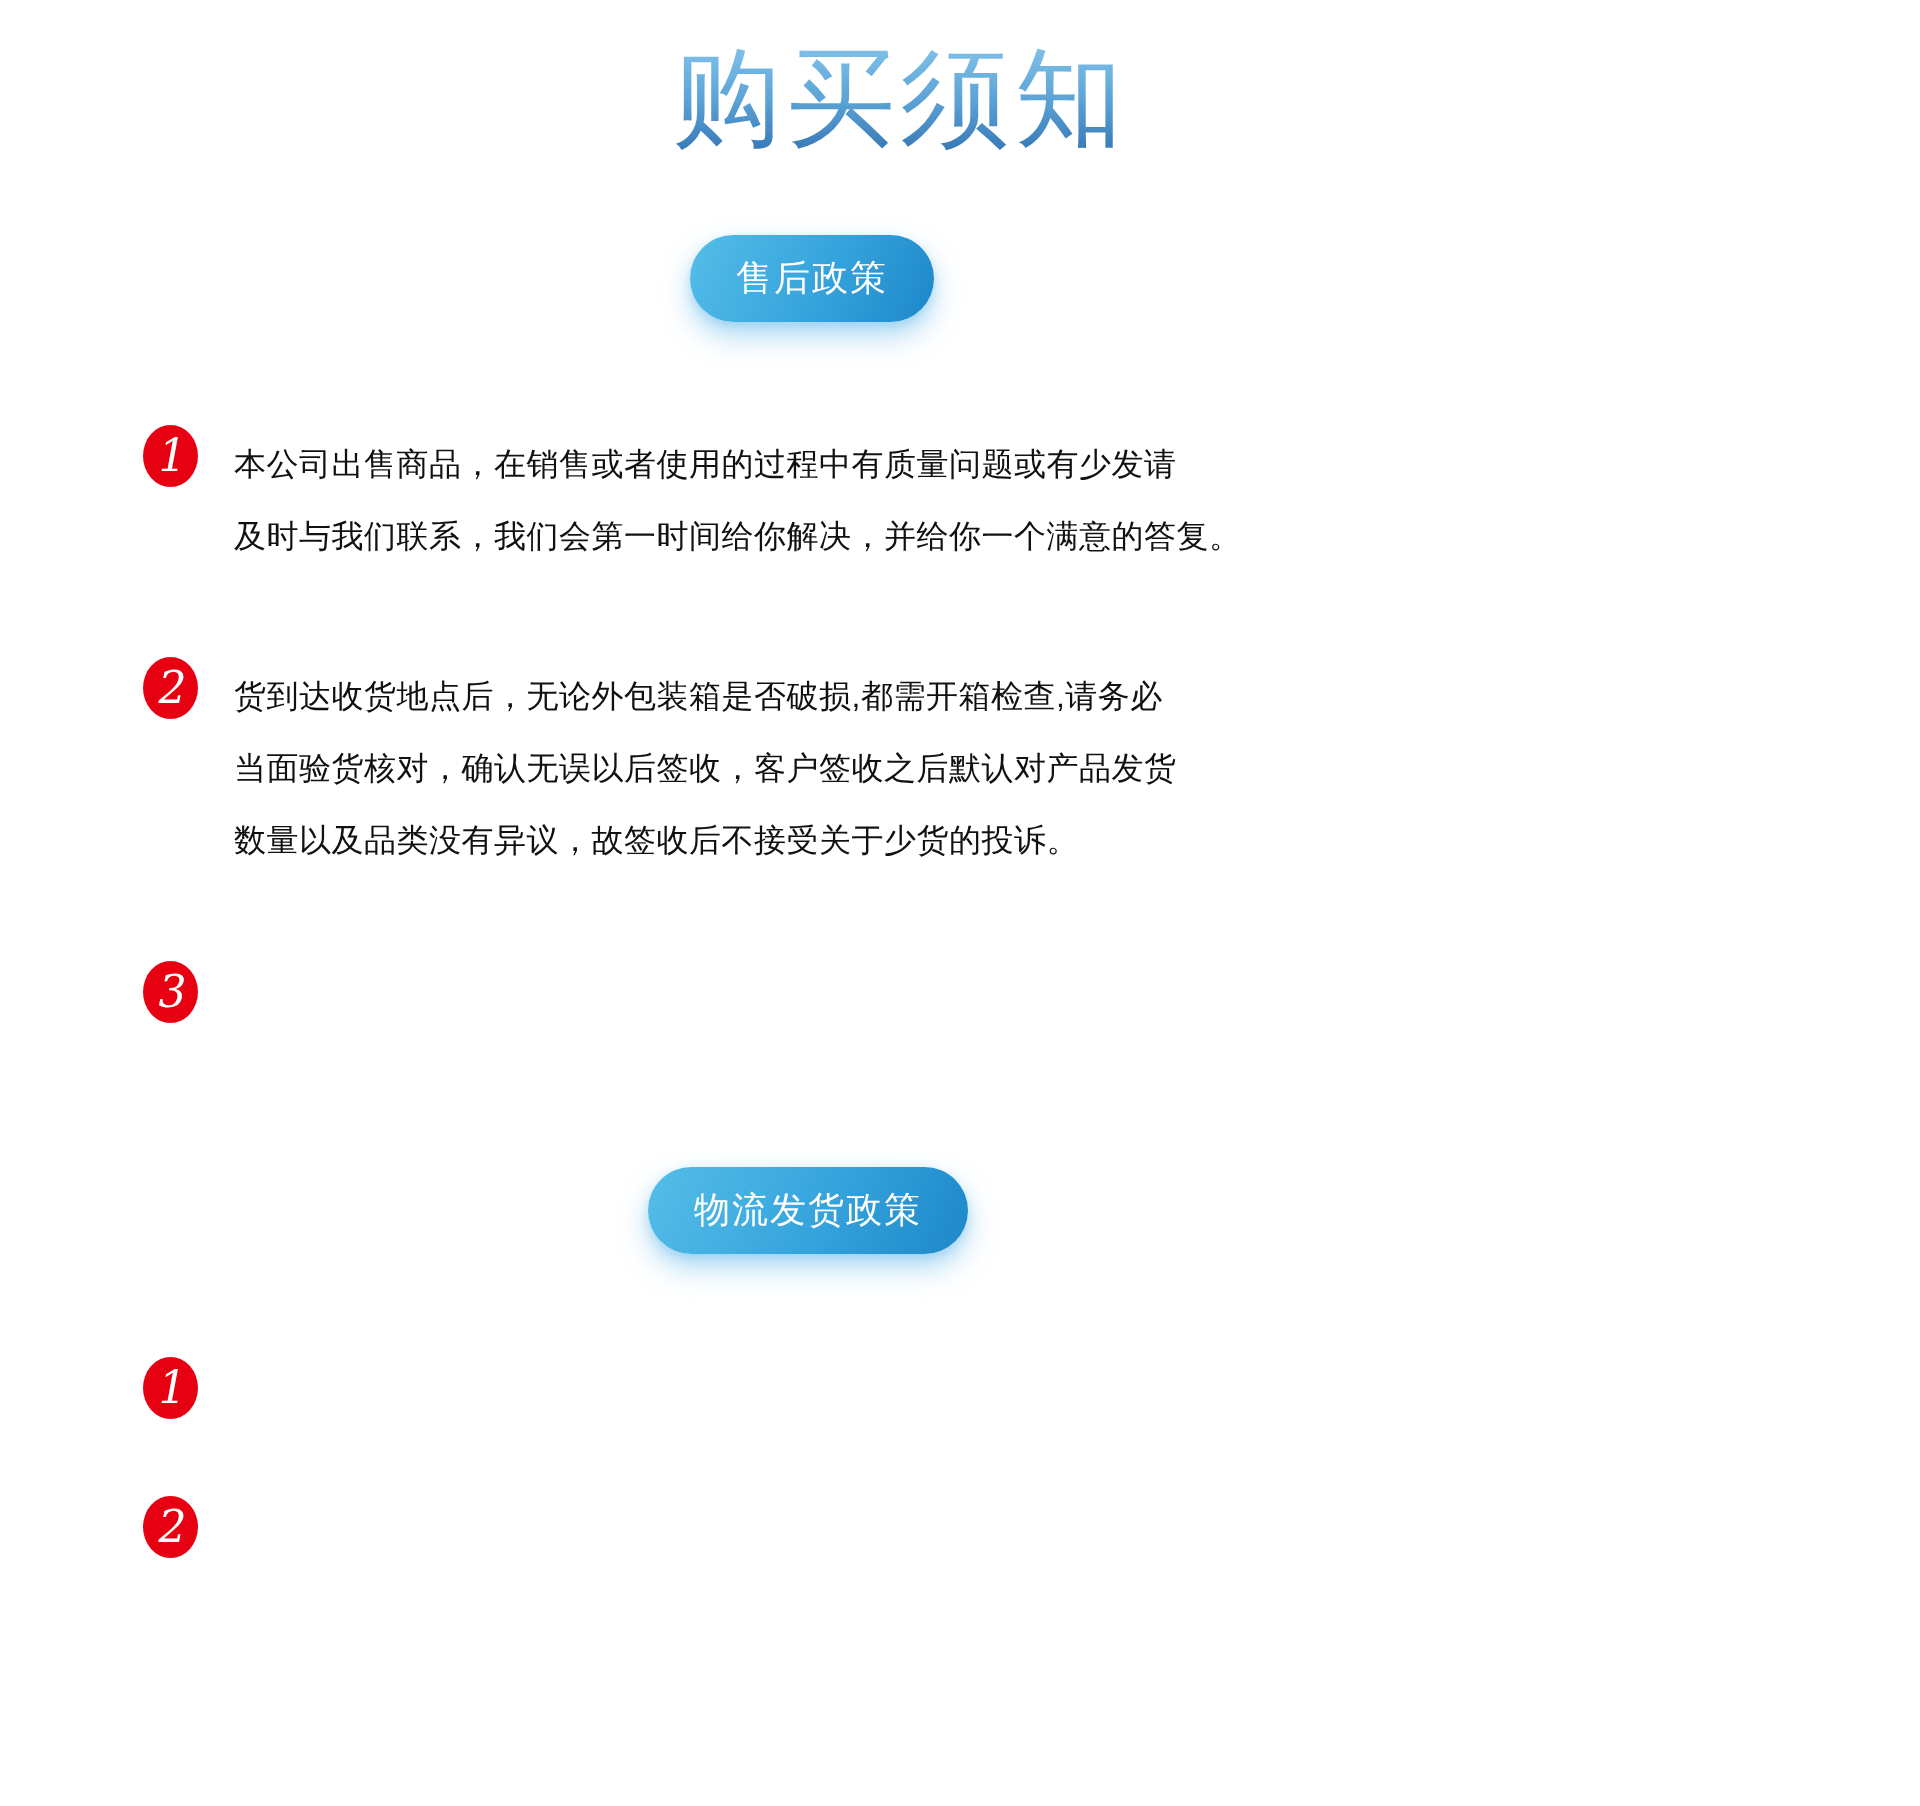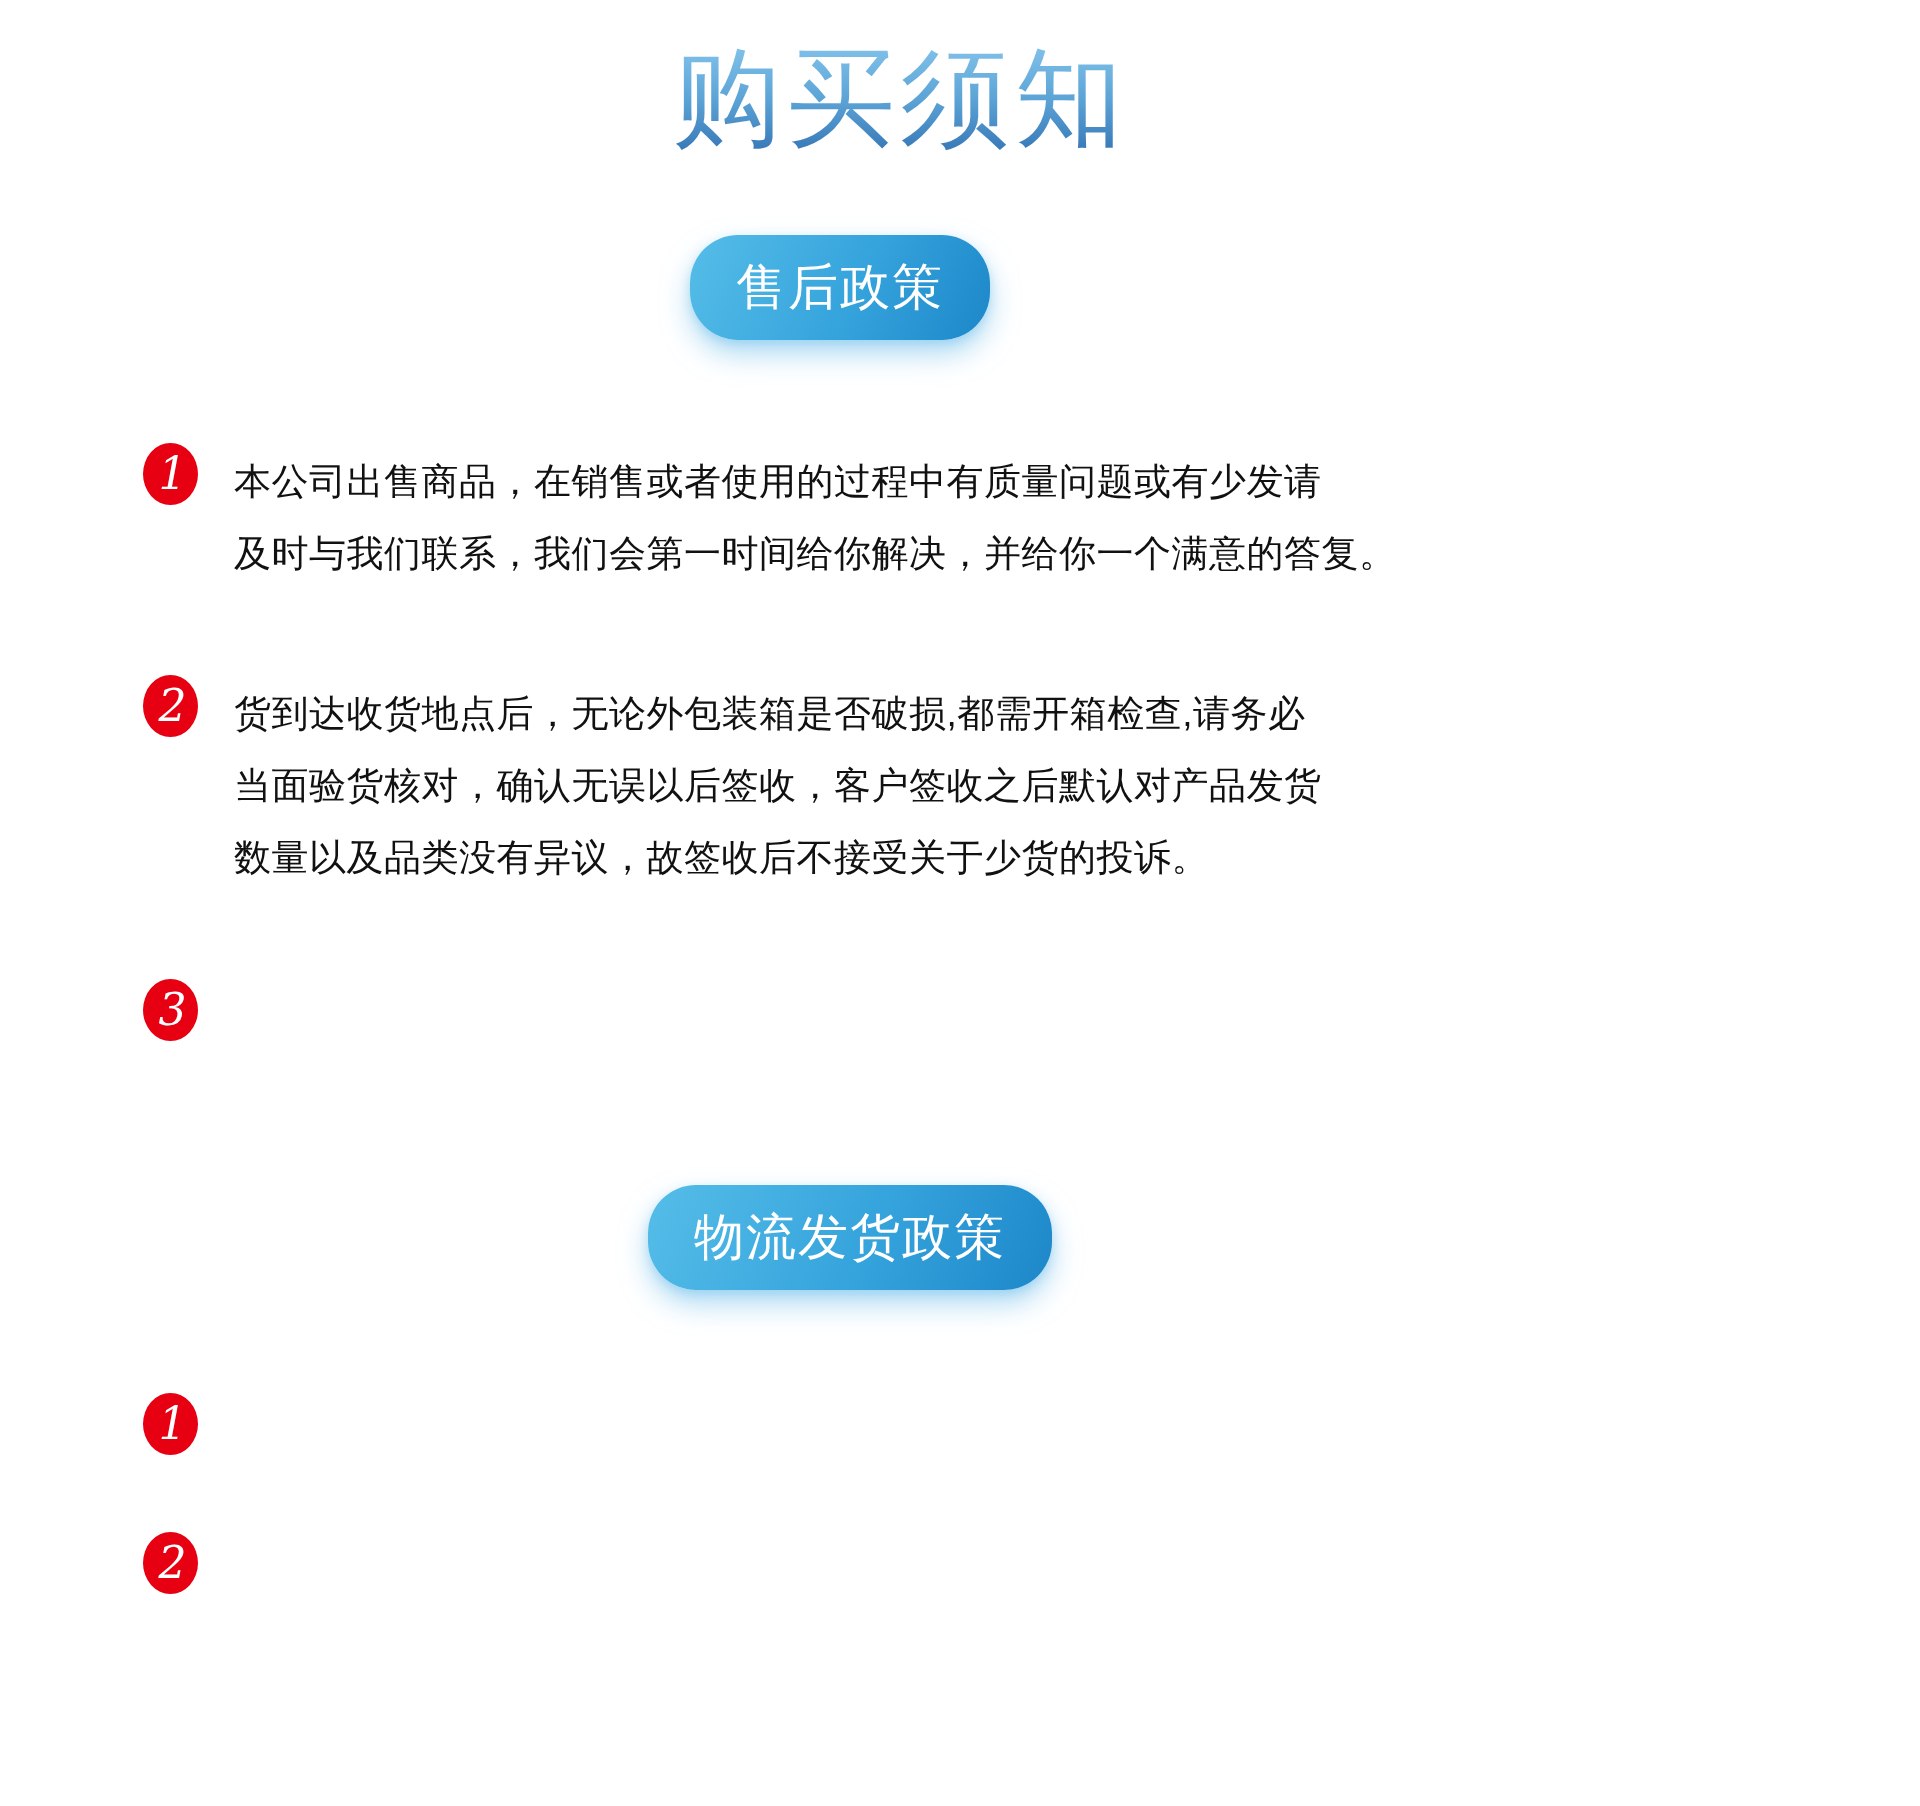--- a/index.html
+++ b/index.html
@@ -35,21 +35,21 @@
     background-clip: text;
     -webkit-text-fill-color: transparent;
     color: transparent;
   }
   
   .pill {
     display: inline-flex;
     align-items: center;
     justify-content: center;
     color: #ffffff;
-    font-size: 50px;
+    font-size: 36px;
     letter-spacing: 2px;
     padding: 19px 46px;
     border-radius: 48px;
     background: linear-gradient(115deg, #55bde8 0%, #35a3dc 55%, #1d87c9 100%);
     box-shadow: 0 14px 28px rgba(110, 190, 235, 0.55),
                 0 4px 10px rgba(110, 190, 235, 0.35);
   }
   .pill-after-sales { margin: 52px 0 0 658px; }
   .pill-logistics   { margin: 56px 0 4px 616px; font-family: Liberation Serif, serif; }
   
@@ -72,21 +72,21 @@
     color: #ffffff;
     display: flex;
     align-items: center;
     justify-content: center;
     font-family: "DejaVu Serif", "Liberation Serif", serif;
     font-style: italic;
     font-size: 44px;
     padding-right: 4px;
   }
   .item-text {
-    font-size: 37px;
+    font-size: 32px;
     line-height: 72px;
     color: #111111;
     white-space: pre-line;
     letter-spacing: 0.5px;
   }
 </style>
 </head>
 <body>
 
 <div class="page">

